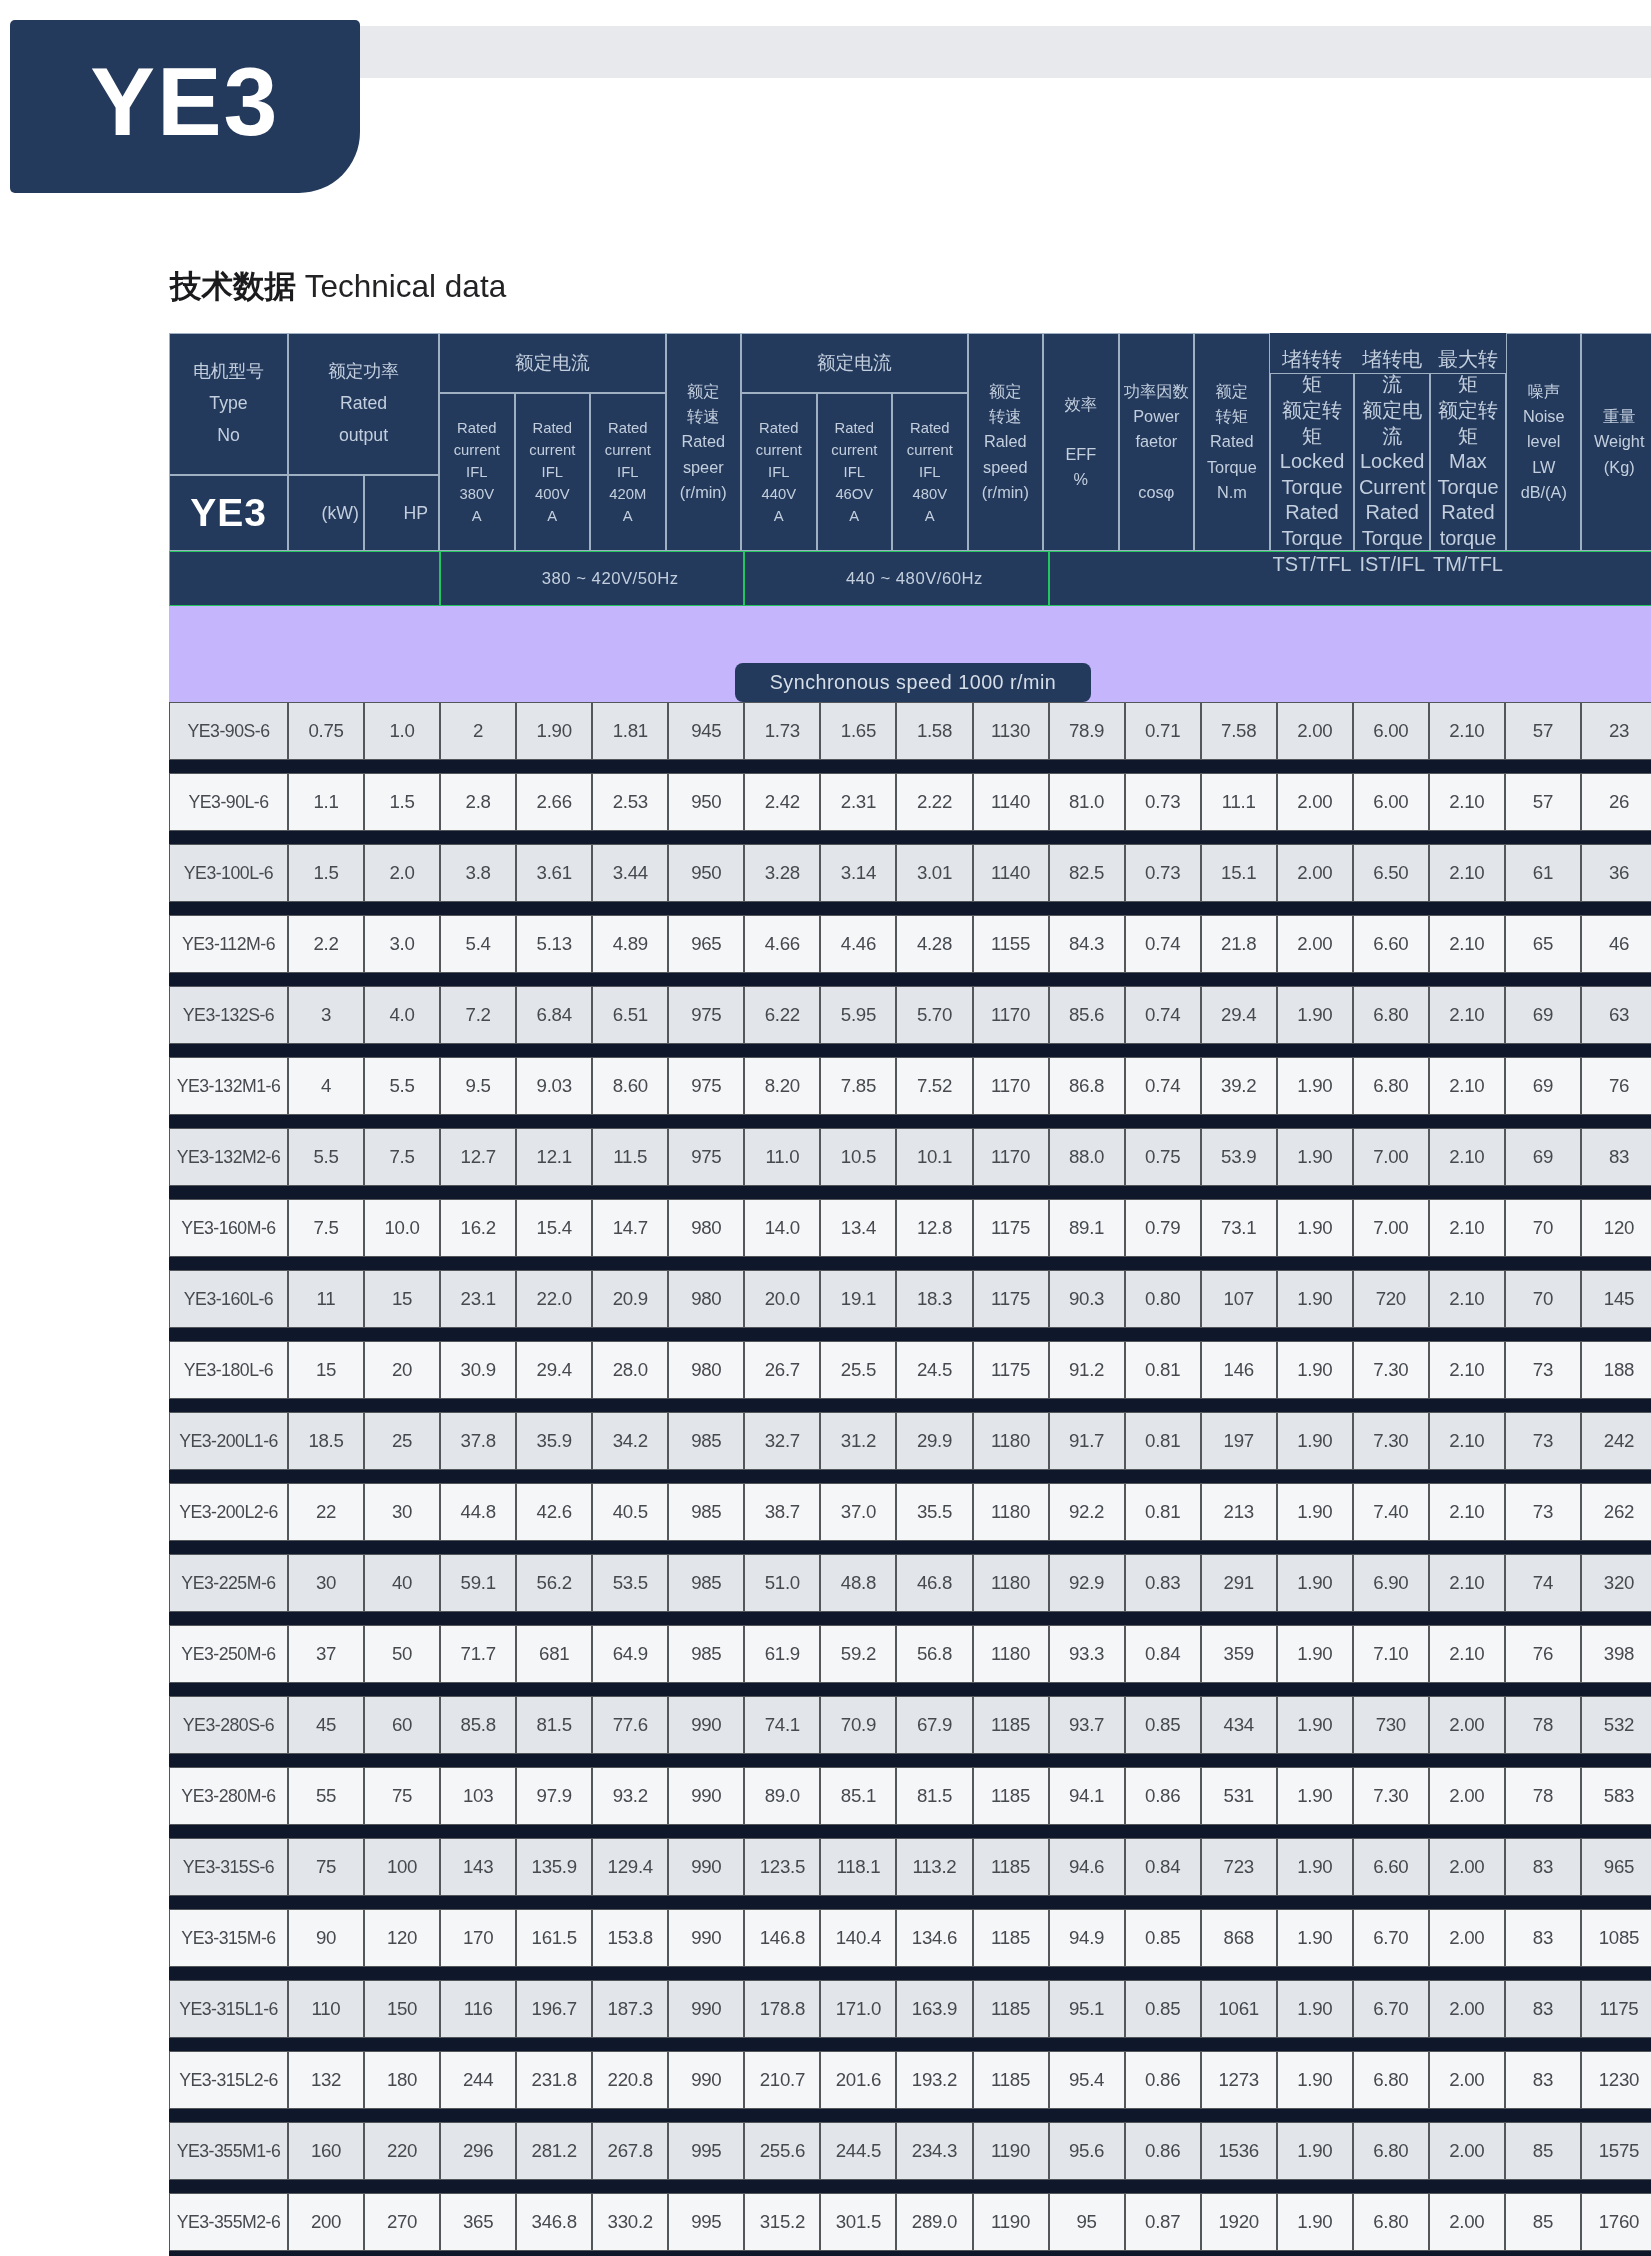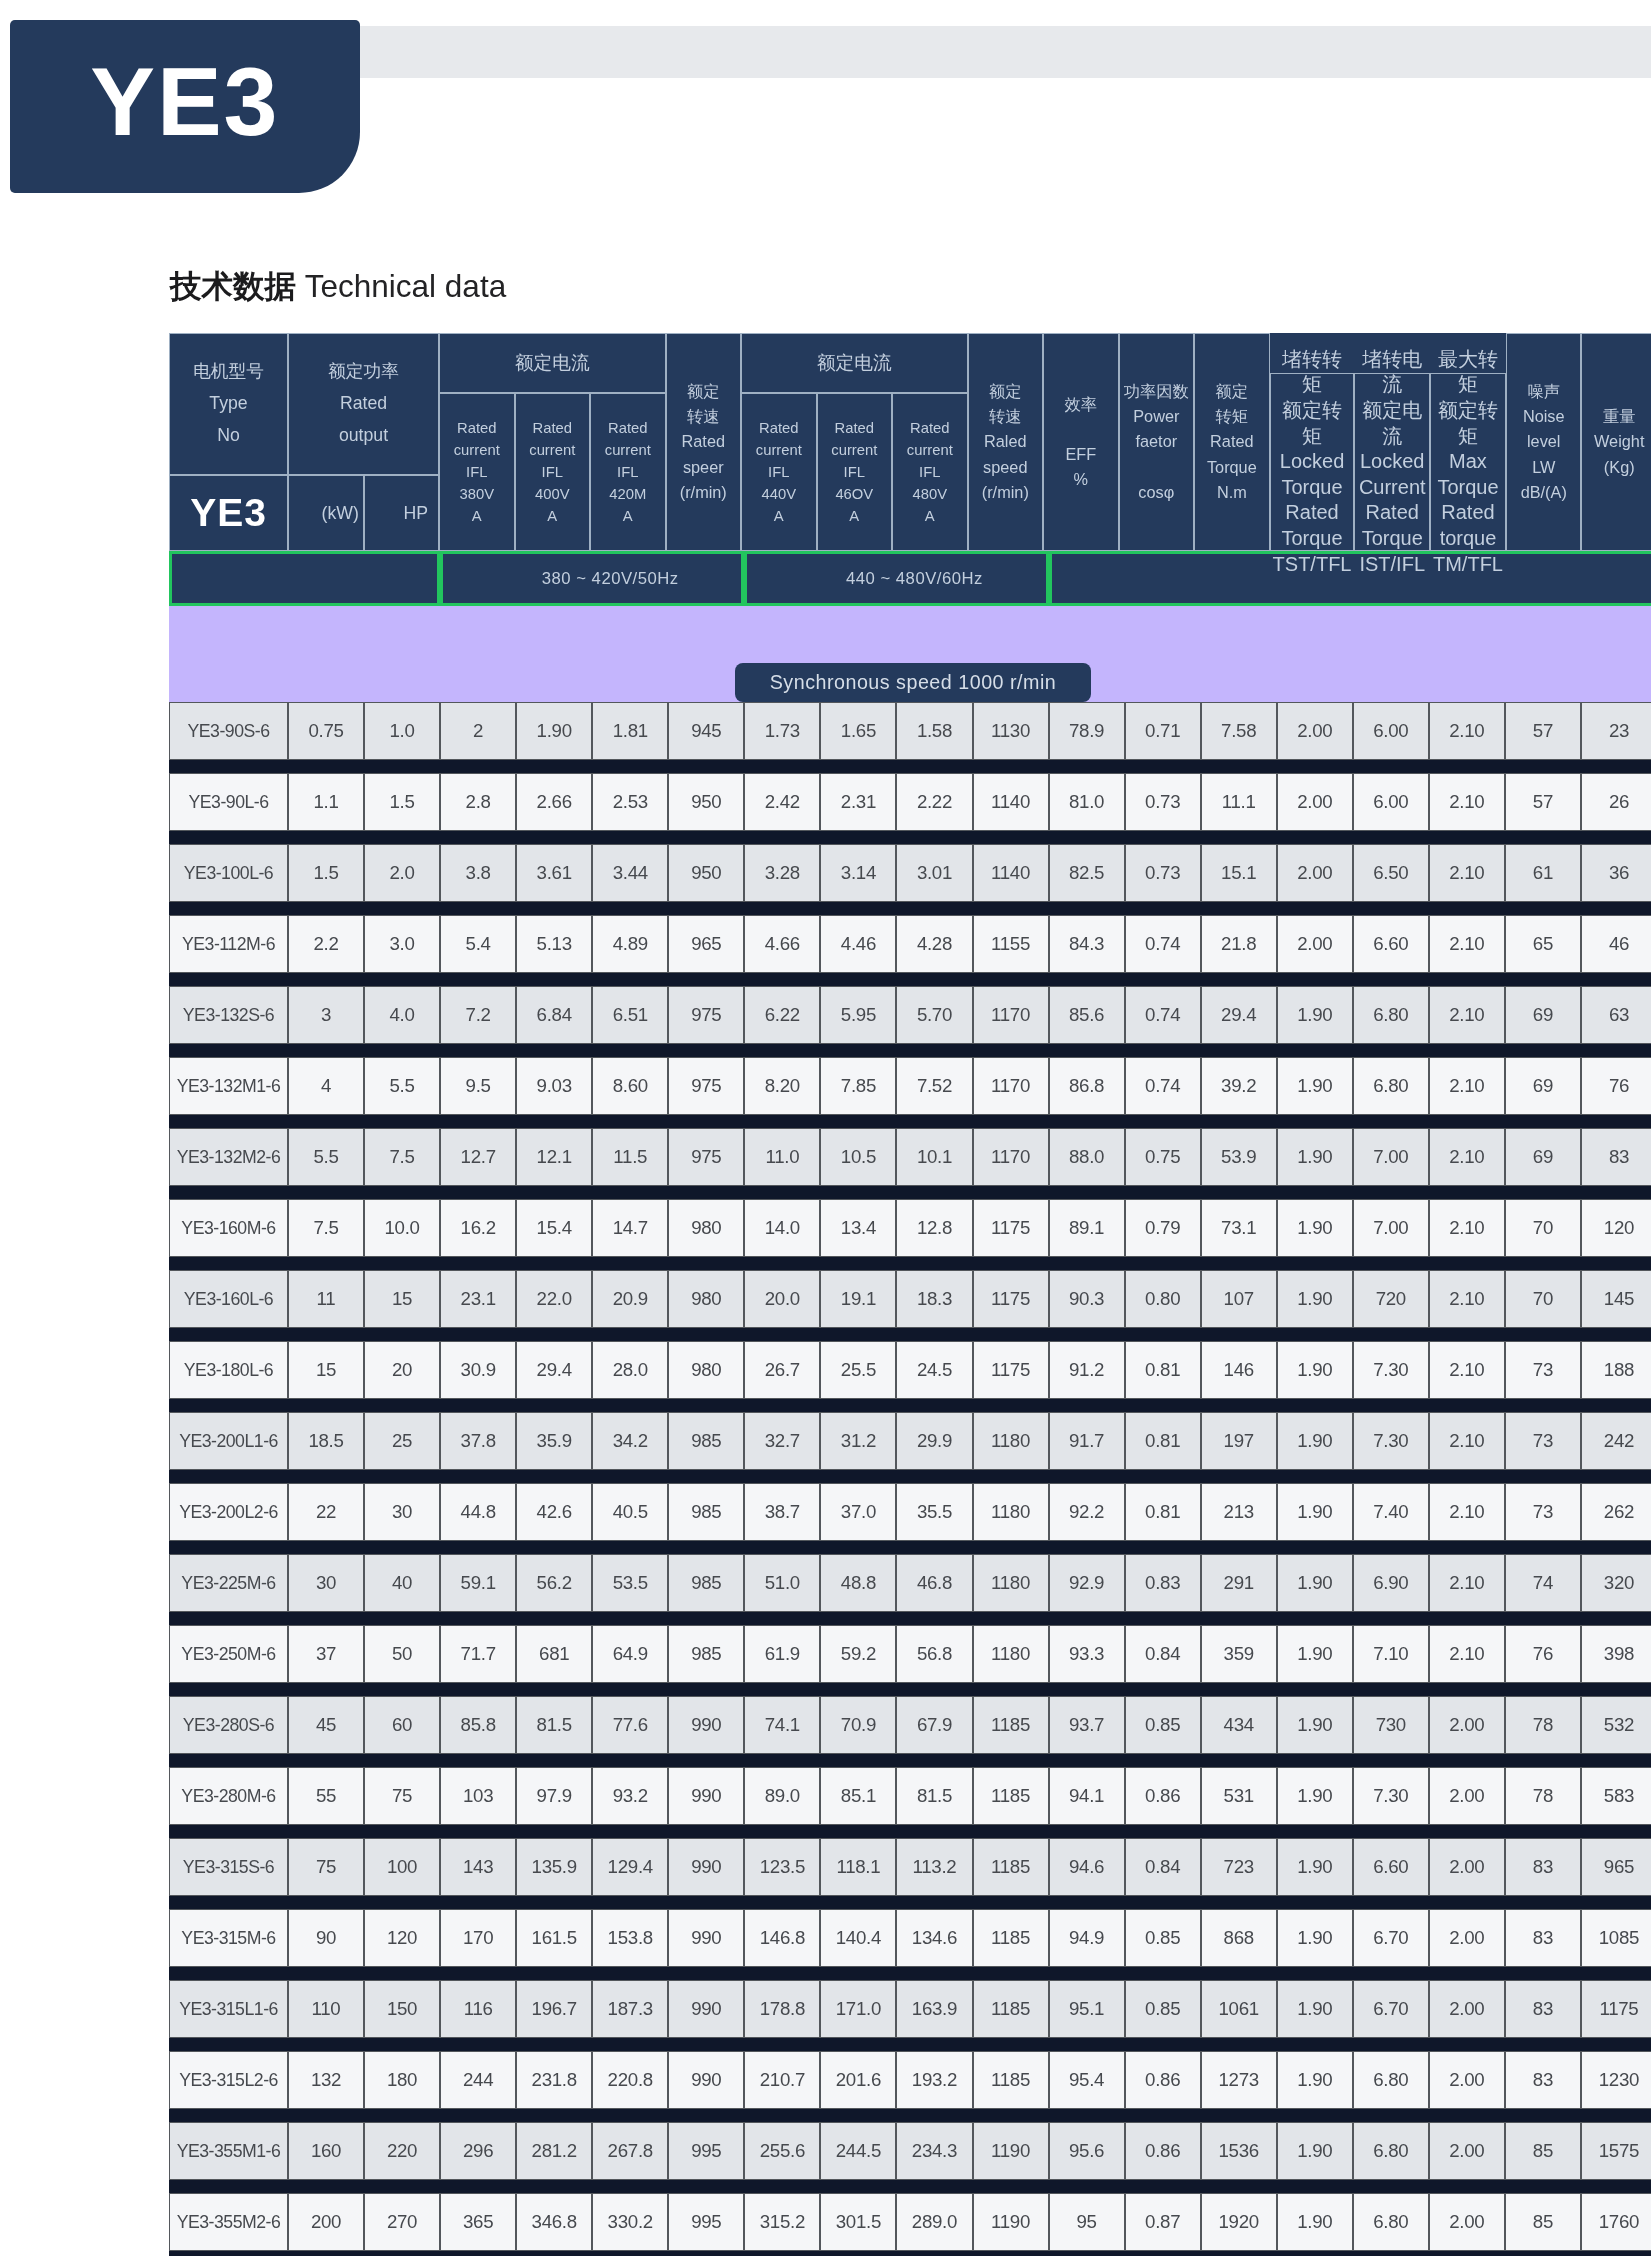--- a/index.html
+++ b/index.html
@@ -32,21 +32,21 @@
   .hc-group { font-size:18.7px; }
   .hc-sub   { font-size:14.8px; line-height:1.5; }
   .hc-tall  { font-size:17.7px; line-height:1.8; }
   .hc-mid   { font-size:16.3px; line-height:1.55; }
   .hc-dense { font-size:20px; line-height:1.28;margin-top:40px; }
   .hc-brand { font-size:39px; font-weight:bold; color:#ffffff; letter-spacing:1px; }
   .hc-unit  { font-size:17.7px;padding-left:31px; }
 
   
   .vrow { background:#243A5C; color:#C3CFDE; grid-template-rows:55px; }
-  .vcell { border:3px solid #22c55e; display:flex; align-items:center; justify-content:center; font-size:16.7px; letter-spacing:0.5px;padding-left:36px; }
+  .vcell { border:1px solid #22c55e; display:flex; align-items:center; justify-content:center; font-size:16.7px; letter-spacing:0.5px;padding-left:36px; }
 
   
   .band { height:96px; background:#c4b5fd; display:flex; align-items:flex-end; justify-content:center; }
   .pill { background:#243A5C; color:#D6DEE8; font-size:19.7px; padding:7.9px 35px; border-radius:7.9px; letter-spacing:0.5px; }
 
   
   .tbody { row-gap:13px; grid-auto-rows:58px; background:#0f172a; }
   .dcell {
     border:1px solid #53575C; display:flex; align-items:center; justify-content:center;
     font-size:18.7px; color:#46494E; letter-spacing:-0.3px; background:#F5F6F8;

